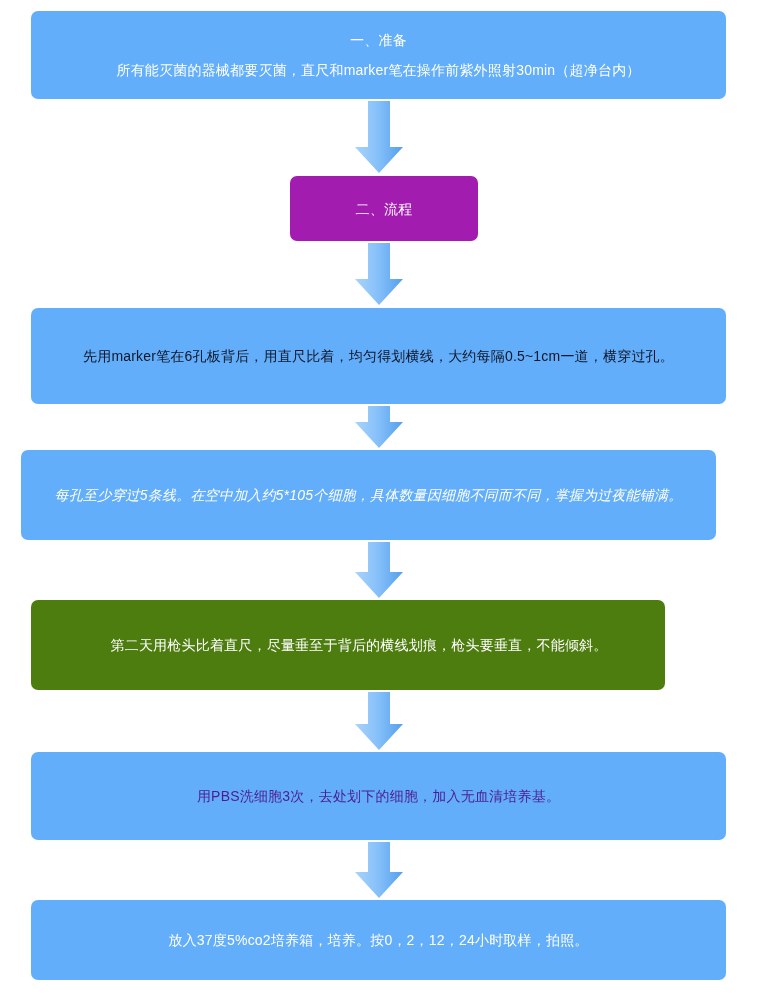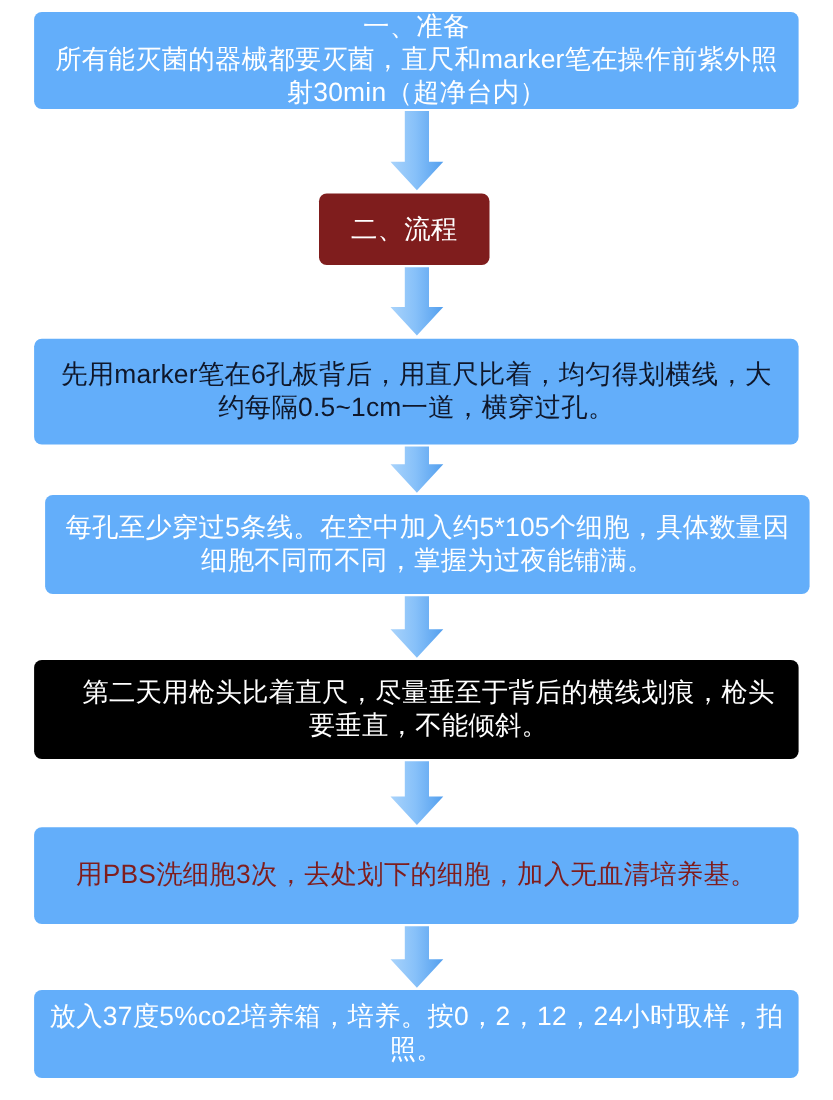--- a/index.html
+++ b/index.html
@@ -21,21 +21,21 @@
   .node {
     position: absolute;
     box-sizing: border-box;
     background: #63aefa;
     border-radius: 7px;
     color: #ffffff;
     display: flex;
     align-items: center;
     justify-content: center;
     text-align: center;
-    font-size: 24px;
+    font-size: 14px;
     line-height: 30px;
     letter-spacing: 0.2px;
     padding: 2px 14px;
     white-space: pre-line;
     font-weight: 400;
   }
   .node.wide {
     left: 31px;
     width: 695px;
   }
@@ -68,20 +68,20 @@
         <polygon points="368,406 390,406 390,422 403,422 379,448 355,422 368,422" fill="url(#arrowGrad)"></polygon>
         <polygon points="368,542 390,542 390,572 403,572 379,598 355,572 368,572" fill="url(#arrowGrad)"></polygon>
         <polygon points="368,692 390,692 390,724 403,724 379,750 355,724 368,724" fill="url(#arrowGrad)"></polygon>
         <polygon points="368,842 390,842 390,872 403,872 379,898 355,872 368,872" fill="url(#arrowGrad)"></polygon>
       </g>
   </svg>
 
   <div id="nodes-layer">
       <div class="node wide" style="top: 11px; height: 88px; left: 31px; width: 695px; background: rgb(99, 174, 250); color: rgb(255, 255, 255);">一、准备
 所有能灭菌的器械都要灭菌，直尺和marker笔在操作前紫外照射30min（超净台内）</div>
-      <div class="node narrow" style="top: 176px; height: 65px; left: 290px; width: 155px; background: #7f1d1d; color: rgb(255, 255, 255); padding-left: 14px;">二、流程</div>
+      <div class="node narrow" style="top: 176px; height: 65px; left: 290px; width: 188px; background: #a21caf; color: rgb(255, 255, 255); padding-left: 14px;">二、流程</div>
       <div class="node wide" style="top: 308px; height: 96px; left: 31px; width: 695px; background: rgb(99, 174, 250); color: #0f172a;">先用marker笔在6孔板背后，用直尺比着，均匀得划横线，大约每隔0.5~1cm一道，横穿过孔。</div>
-      <div class="node wide" style="top: 450px; height: 90px; left: 41px; width: 695px; background: rgb(99, 174, 250); color: rgb(255, 255, 255);">每孔至少穿过5条线。在空中加入约5*105个细胞，具体数量因细胞不同而不同，掌握为过夜能铺满。</div>
-      <div class="node wide" style="top: 600px; height: 90px; left: 31px; width: 695px; background: #000000; color: rgb(255, 255, 255); padding-left: 36px;">第二天用枪头比着直尺，尽量垂至于背后的横线划痕，枪头要垂直，不能倾斜。</div>
-      <div class="node wide" style="top: 752px; height: 88px; left: 31px; width: 695px; background: rgb(99, 174, 250); color: #7f1d1d;">用PBS洗细胞3次，去处划下的细胞，加入无血清培养基。</div>
+      <div class="node wide" style="top: 450px; height: 90px; left: 21px; width: 695px; background: rgb(99, 174, 250); color: rgb(255, 255, 255); font-style: italic;">每孔至少穿过5条线。在空中加入约5*105个细胞，具体数量因细胞不同而不同，掌握为过夜能铺满。</div>
+      <div class="node wide" style="top: 600px; height: 90px; left: 31px; width: 634px; background: #4d7c0f; color: rgb(255, 255, 255); padding-left: 36px;">第二天用枪头比着直尺，尽量垂至于背后的横线划痕，枪头要垂直，不能倾斜。</div>
+      <div class="node wide" style="top: 752px; height: 88px; left: 31px; width: 695px; background: rgb(99, 174, 250); color: #4c1d95;">用PBS洗细胞3次，去处划下的细胞，加入无血清培养基。</div>
       <div class="node wide" style="top: 900px; height: 80px; left: 31px; width: 695px; background: rgb(99, 174, 250); color: rgb(255, 255, 255);">放入37度5%co2培养箱，培养。按0，2，12，24小时取样，拍照。</div>
     </div>
 </div>
 
 </body></html>

